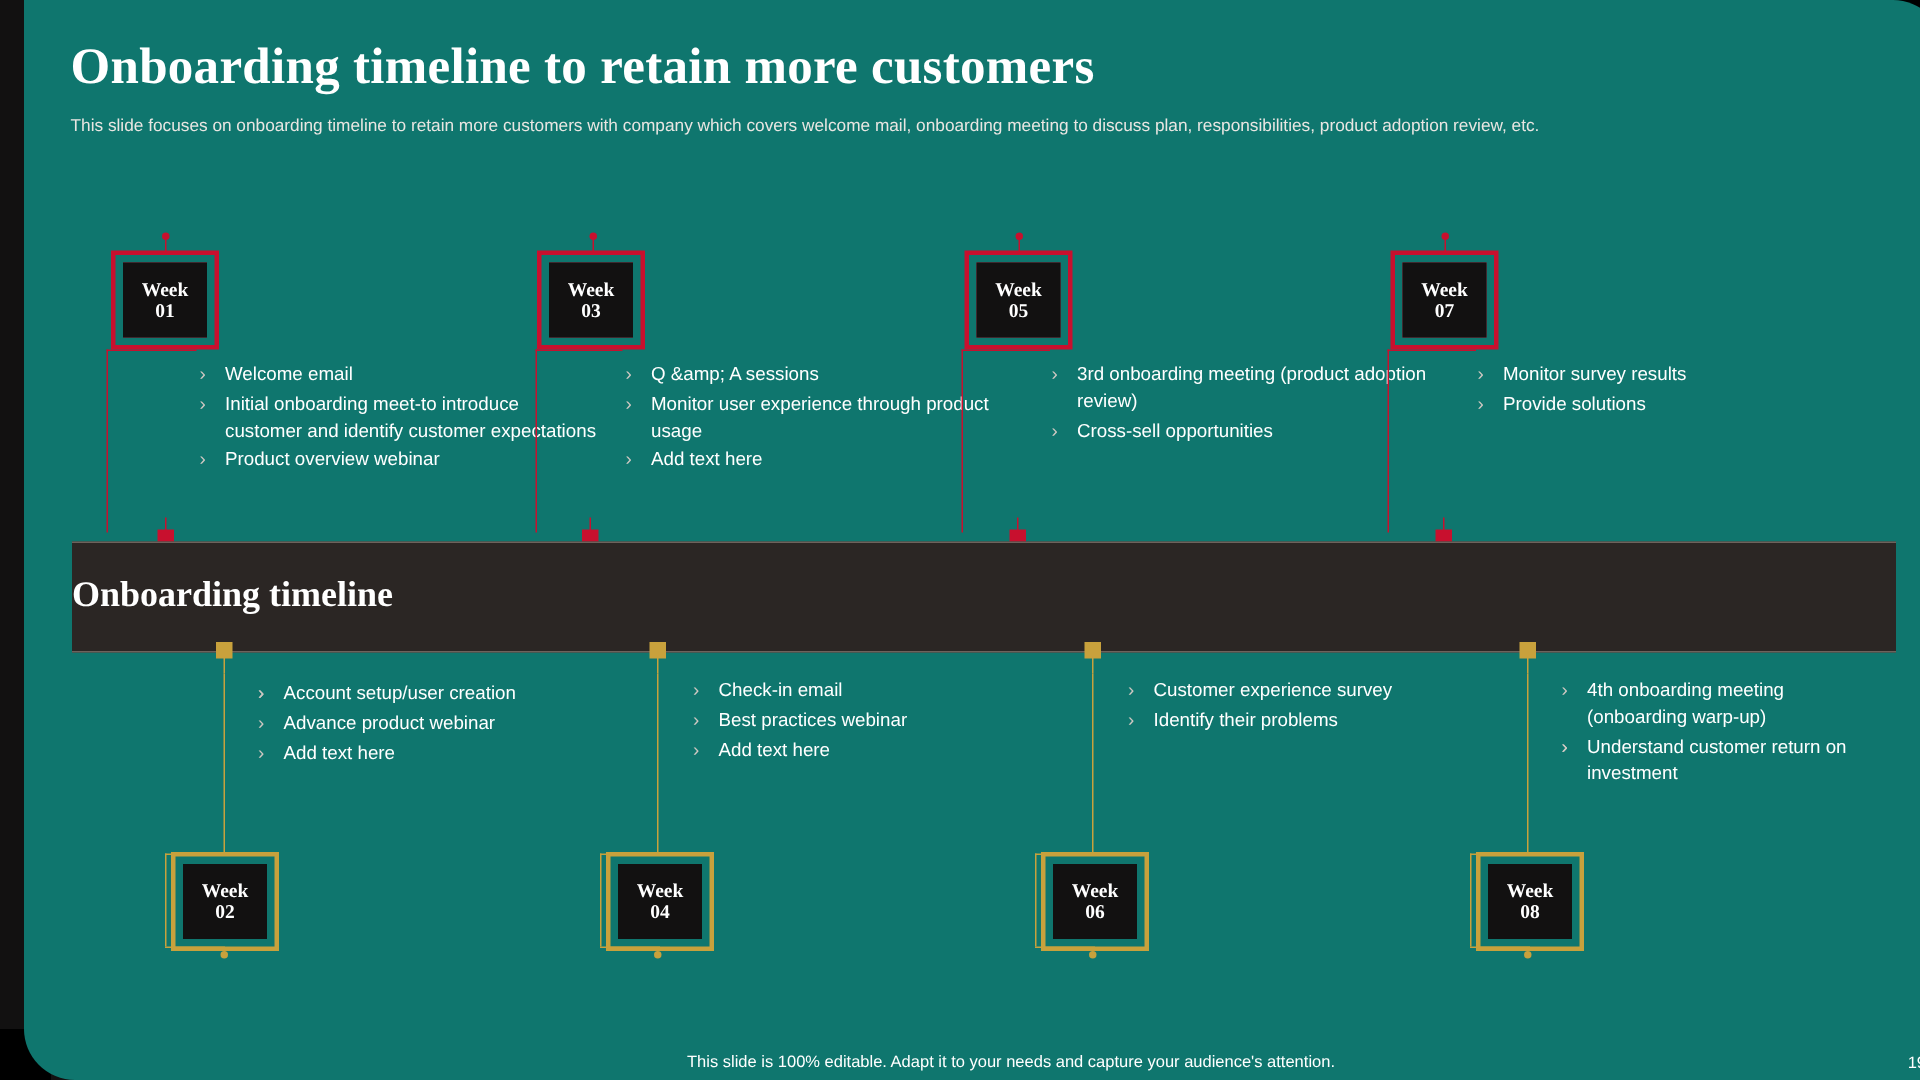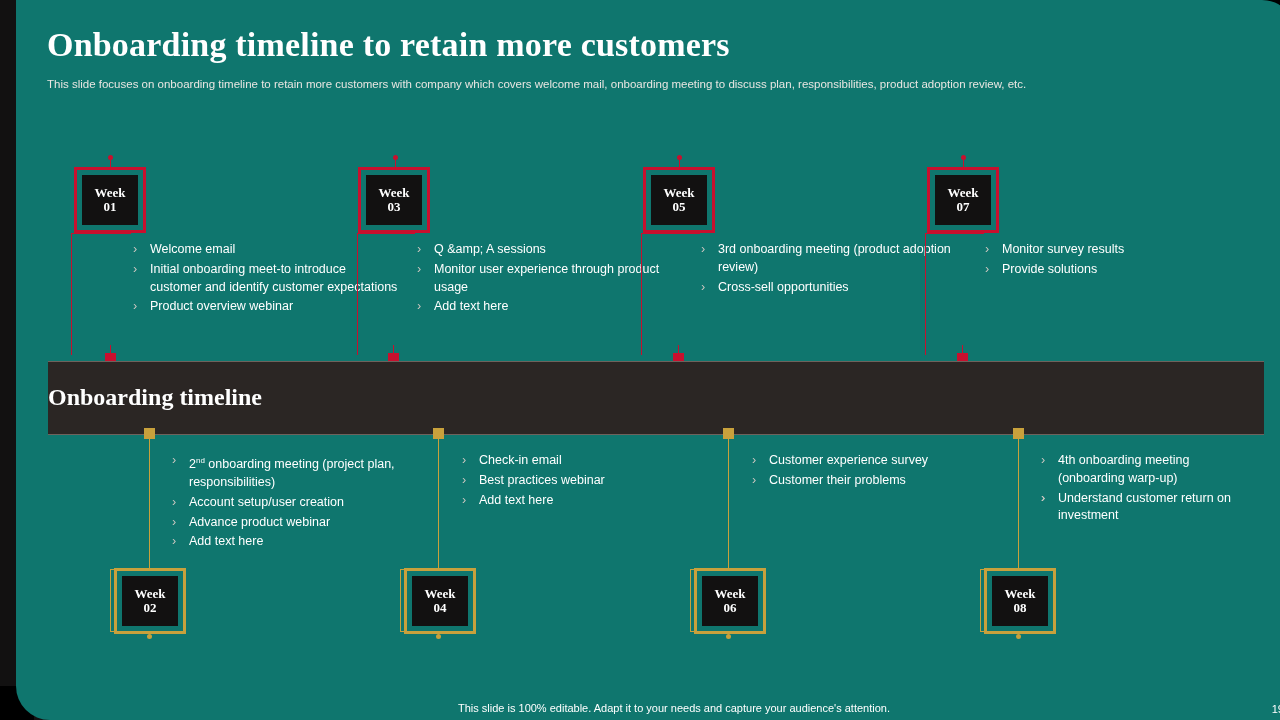--- a/index.html
+++ b/index.html
@@ -314,21 +314,21 @@
     </div>
     <div class="week-box" style="left:106px; top:576px;">
       <span class="w-word">Week</span>
       <span class="w-num">02</span>
     </div>
     <div class="hline gold" style="left:94px; top:631px; width:40px;"></div>
     <div class="dot gold" style="left:131px; top:634px;"></div>
 
     <div class="bullets" style="left:173px; top:452px; width:230px;">
       <ul>
-        <li><span class="chev">›</span><span>2<sup>nd</sup> onboarding meeting (project plan, responsibilities)</span></li>
+        <li><span class="chev">›</span></li>
         <li><span class="chev">›</span><span>Account setup/user creation</span></li>
         <li><span class="chev">›</span><span>Advance product webinar</span></li>
         <li><span class="chev">›</span><span>Add text here</span></li>
       </ul>
     </div>
 
     <div class="sq gold" style="left:417px; top:428px;"></div>
     <div class="vline gold" style="left:422px; top:435px; height:14px;"></div>
     <div class="vline gold" style="left:422px; top:449px; height:120px;"></div>
     <div class="hline gold" style="left:384px; top:569px; width:40px;"></div>
@@ -362,21 +362,21 @@
     <div class="week-box" style="left:686px; top:576px;">
       <span class="w-word">Week</span>
       <span class="w-num">06</span>
     </div>
     <div class="hline gold" style="left:674px; top:631px; width:40px;"></div>
     <div class="dot gold" style="left:710px; top:634px;"></div>
 
     <div class="bullets" style="left:753px; top:452px; width:250px;">
       <ul>
         <li><span class="chev">›</span><span>Customer experience survey</span></li>
-        <li><span class="chev">›</span><span>Customer their problems</span></li>
+        <li><span class="chev">›</span><span>Identify their problems</span></li>
       </ul>
     </div>
 
     <div class="sq gold" style="left:997px; top:428px;"></div>
     <div class="vline gold" style="left:1002px; top:435px; height:14px;"></div>
     <div class="vline gold" style="left:1002px; top:449px; height:120px;"></div>
     <div class="hline gold" style="left:964px; top:569px; width:40px;"></div>
     <div class="vline gold" style="left:964px; top:569px; height:62px;"></div>
     <div class="week-frame gold" style="left:968px; top:568px;">
       <div class="inner-line"></div>

